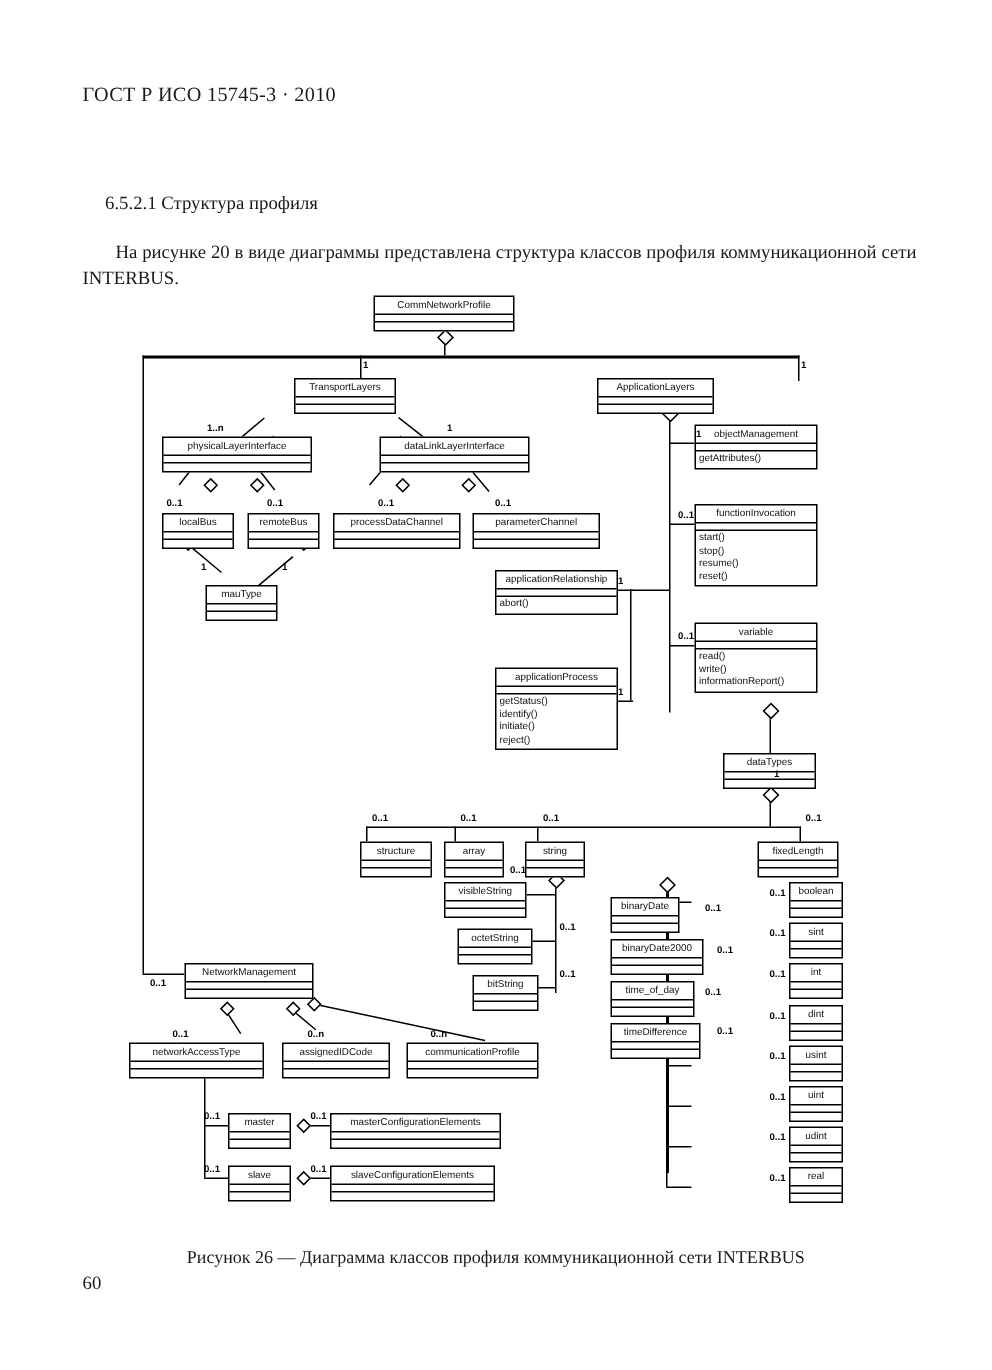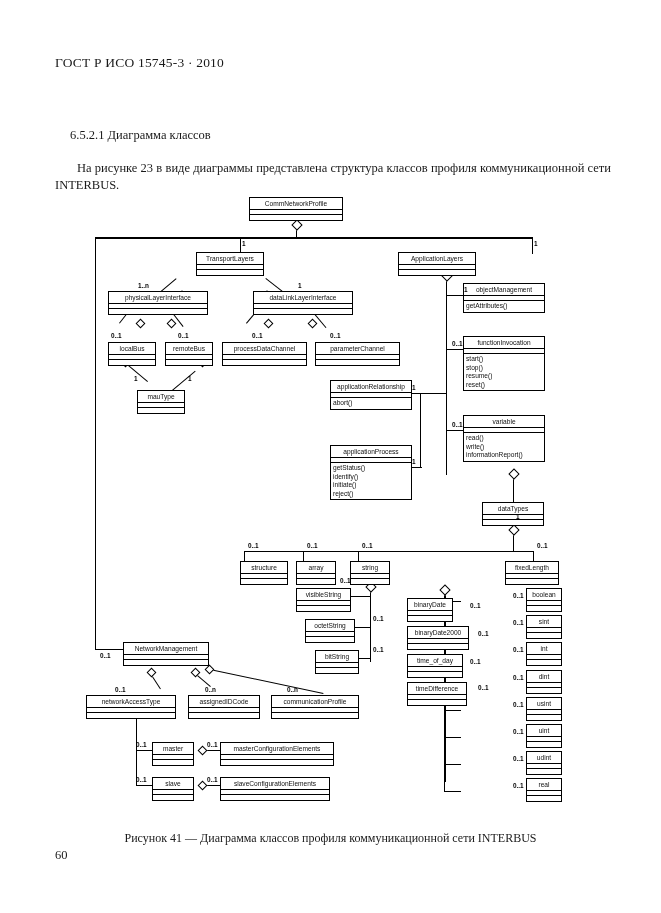--- a/index.html
+++ b/index.html
@@ -142,22 +142,22 @@
     z-index: 6;
     background: transparent;
   }
 </style>
 </head>
 <body>
 
 <div id="page">
 
   <div id="header-std">ГОСТ Р ИСО 15745-3 · 2010</div>
-  <div id="sub-title">6.5.2.1 Диаграмма классов</div>
-  <div id="intro-para">На рисунке 23 в виде диаграммы представлена структура классов профиля коммуникационной сети INTERBUS.</div>
+  <div id="sub-title">6.5.2.1 Структура профиля</div>
+  <div id="intro-para">На рисунке 20 в виде диаграммы представлена структура классов профиля коммуникационной сети INTERBUS.</div>
 
   <div id="diagram">
 
     <div class="ln v" style="left:296px; top:34px; height:13px;"></div>
 
     <div class="ln thick h" style="left:95px; top:47px; width:438px;"></div>
 
     <div class="ln v" style="left:95px; top:47px; height:412px;"></div>
     <div class="ln h" style="left:95px; top:459px; width:28px;"></div>
 
@@ -564,16 +564,16 @@
     </div>
 
     <div class="cls" style="left:220px; top:587px; width:110px;">
       <div class="nm">slaveConfigurationElements</div>
       <div class="attr"></div>
       <div class="ops empty"></div>
     </div>
 
   </div>
 
-  <div id="figure-caption">Рисунок 41 — Диаграмма классов профиля коммуникационной сети INTERBUS</div>
+  <div id="figure-caption">Рисунок 26 — Диаграмма классов профиля коммуникационной сети INTERBUS</div>
   <div id="page-number">60</div>
 
 </div>
 
 </body></html>

